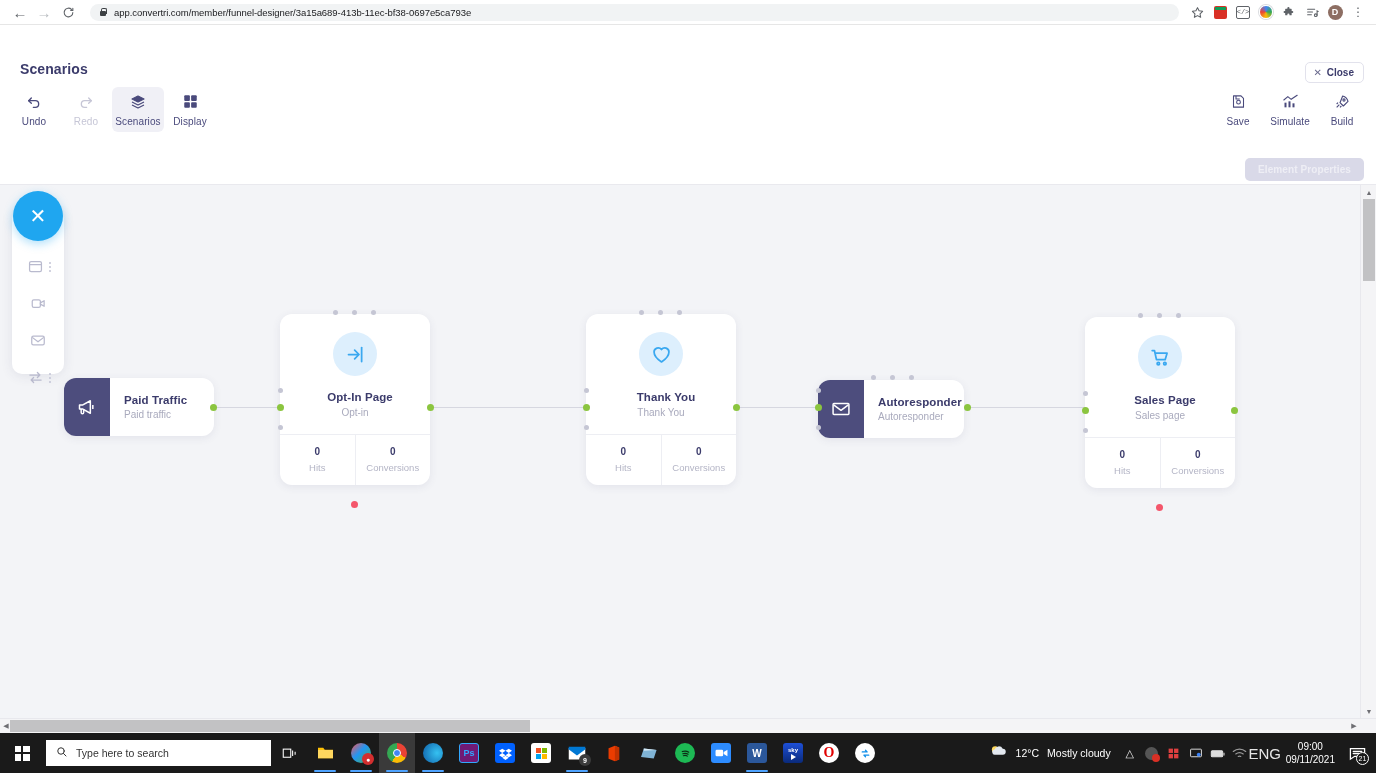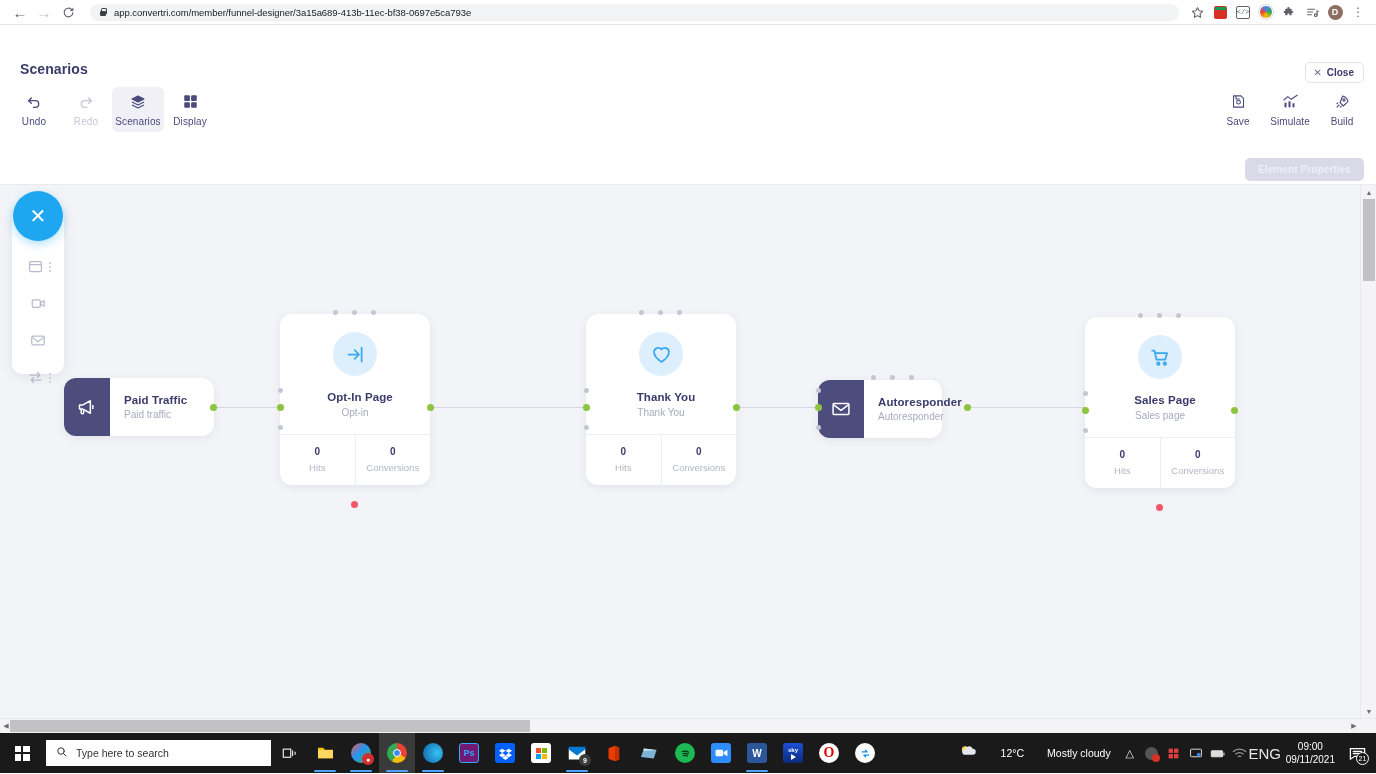--- a/index.html
+++ b/index.html
@@ -220,21 +220,21 @@
   }
   .tb-app.focused { background:#3a3a3a; }
   .ic { width:20px; height:20px; border-radius:3px; display:flex; align-items:center; justify-content:center; font-size:9px; color:#fff; font-weight:bold; position:relative; }
   .badge {
     position:absolute; right:-4px; bottom:-3px; width:12px; height:12px;
     background:#3b3b3b; border-radius:50%; color:#fff; font-size:7px;
     display:flex; align-items:center; justify-content:center;
   }
   #tray { position:absolute; right:0; top:0; height:40px; display:flex; align-items:center; gap:0; padding-right:4px; }
   .tray-ico { width:22px; height:40px; display:flex; align-items:center; justify-content:center; color:#e6e6e6; font-size:11px; }
-  #weather { display:flex; align-items:center; gap:23px; padding:0 8px 0 4px; }
+  #weather { display:flex; align-items:center; gap:8px; padding:0 8px 0 4px; }
   #weather .wt { font-size:10.5px; color:#fff; }
   #clock { display:flex; flex-direction:column; align-items:center; justify-content:center; padding:0 7px; line-height:1.35; }
   #clock div { font-size:10px; color:#fff; }
   #notif { width:30px; height:40px; display:flex; align-items:center; justify-content:center; position:relative; color:#fff; }
   #notif .nb {
     position:absolute; right:3px; bottom:8px; width:13px; height:13px;
     border:1px solid #fff; border-radius:50%; background:#1a1a1a;
     font-size:7px; display:flex; align-items:center; justify-content:center; color:#fff;
   }
 </style>
@@ -501,21 +501,21 @@
     </div>
   </div>
   <div class="sdot" style="left:639px; top:125px;"></div>
   <div class="sdot" style="left:658px; top:125px;"></div>
   <div class="sdot" style="left:677px; top:125px;"></div>
   <div class="sdot" style="left:584px; top:203px;"></div>
   <div class="sdot" style="left:584px; top:240px;"></div>
   <div class="gdot" style="left:583px; top:219px;"></div>
   <div class="gdot" style="left:733px; top:219px;"></div>
 
-  <div class="node-flat" style="left:818px; top:195px; width:124px;">
+  <div class="node-flat" style="left:818px; top:195px; width:146px;">
     <div class="blk">
       <svg width="20" height="20" viewBox="0 0 24 24" fill="none" stroke="#fff" stroke-width="1.8" stroke-linejoin="round">
         <rect x="2.5" y="5.5" width="19" height="13" rx="1"></rect>
           <path d="M3.2 7l8.8 6.6L20.8 7"></path>
       </svg>
     </div>
     <div class="bod">
       <span class="nt">Autoresponder</span>
       <span class="ns">Autoresponder</span>
     </div>

